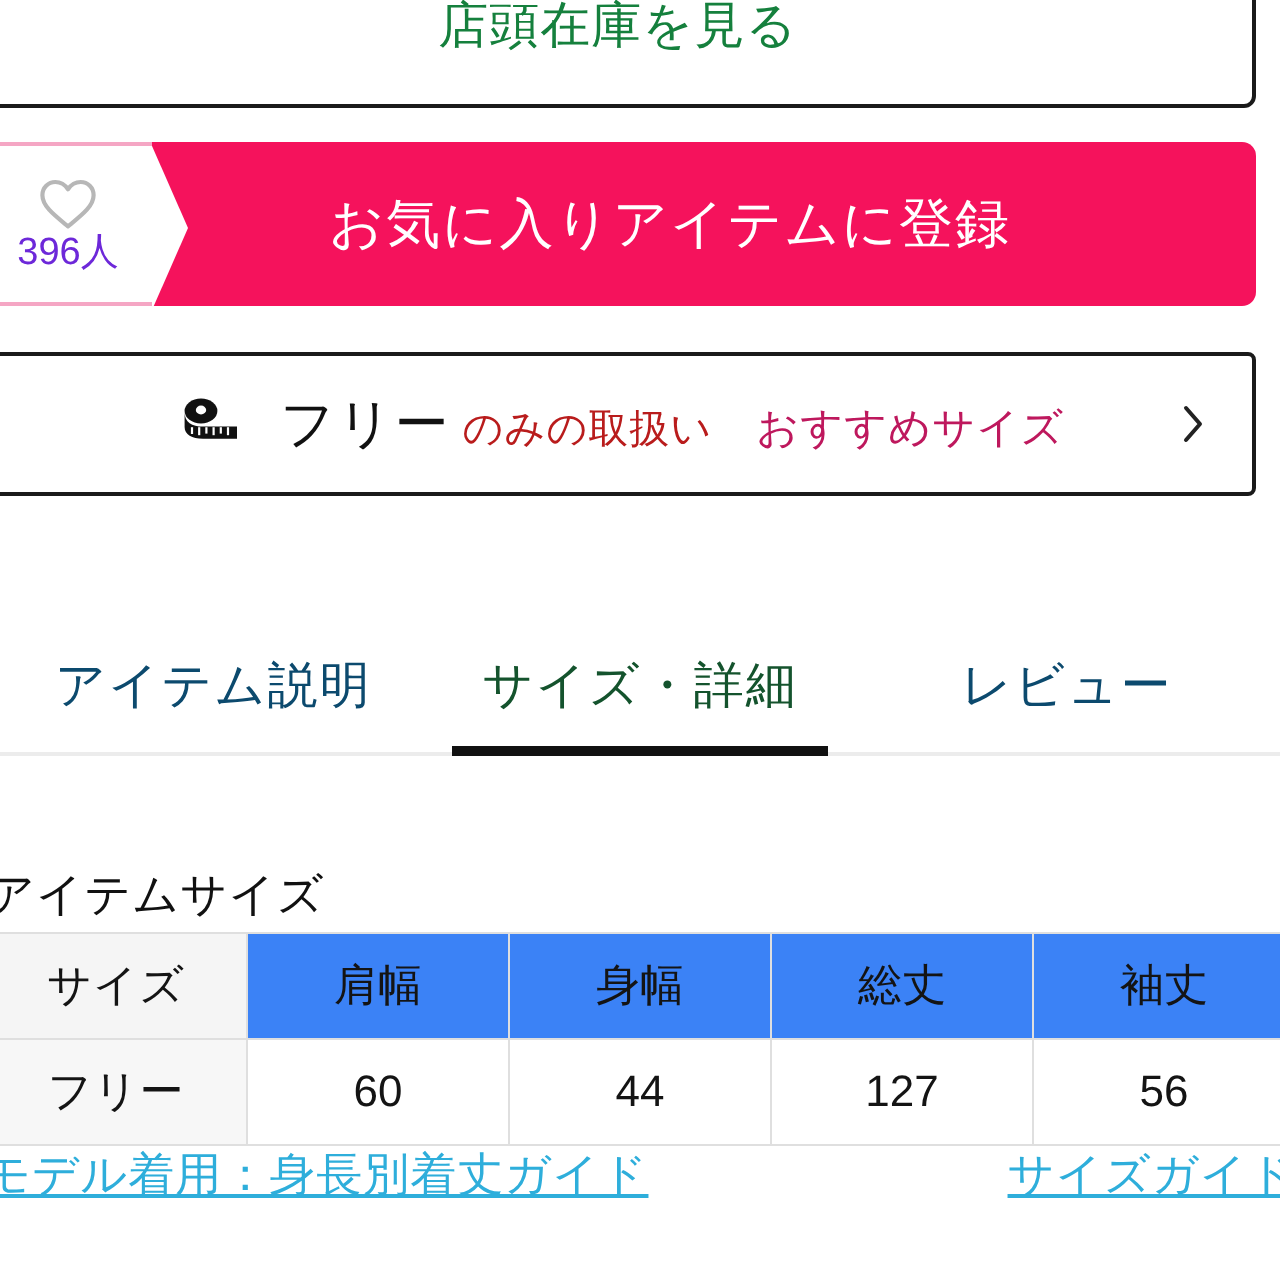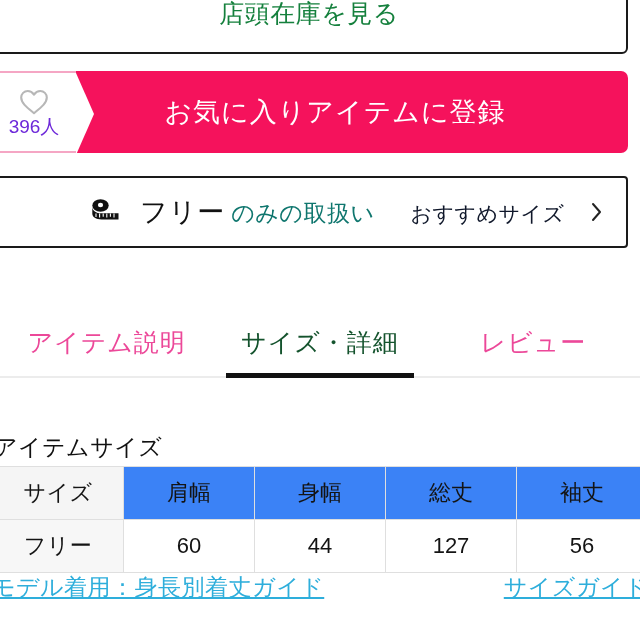--- a/index.html
+++ b/index.html
@@ -136,29 +136,29 @@
     display: flex;
     align-items: baseline;
     margin-left: 18px;
   }
   .size-primary {
     font-size: 27px;
     color: #111111;
     letter-spacing: 1px;
   }
   .size-sub {
-    font-size: 23px;
-    color: #0f766e;
+    font-size: 20px;
+    color: #b91c1c;
     margin-left: 6px;
     letter-spacing: 0.5px;
   }
   .size-rec {
     font-size: 21px;
-    color: #0f172a;
-    margin-left: 36px;
+    color: #be185d;
+    margin-left: 22px;
     letter-spacing: 0.5px;
   }
   .size-chevron {
     position: absolute;
     right: 22px;
     top: 50%;
     transform: translateY(-50%);
     width: 14px;
     height: 22px;
   }
@@ -179,21 +179,21 @@
     left: 0;
     bottom: 0;
     width: 640px;
     height: 2px;
     background: #ececec;
   }
   .tab {
     flex: 1;
     text-align: center;
     font-size: 25px;
-    color: #ec4899;
+    color: #0c4a6e;
     letter-spacing: 1px;
     position: relative;
     height: 72px;
     display: flex;
     align-items: center;
     justify-content: center;
   }
   .tab.active {
     color: #14532d;
   }

